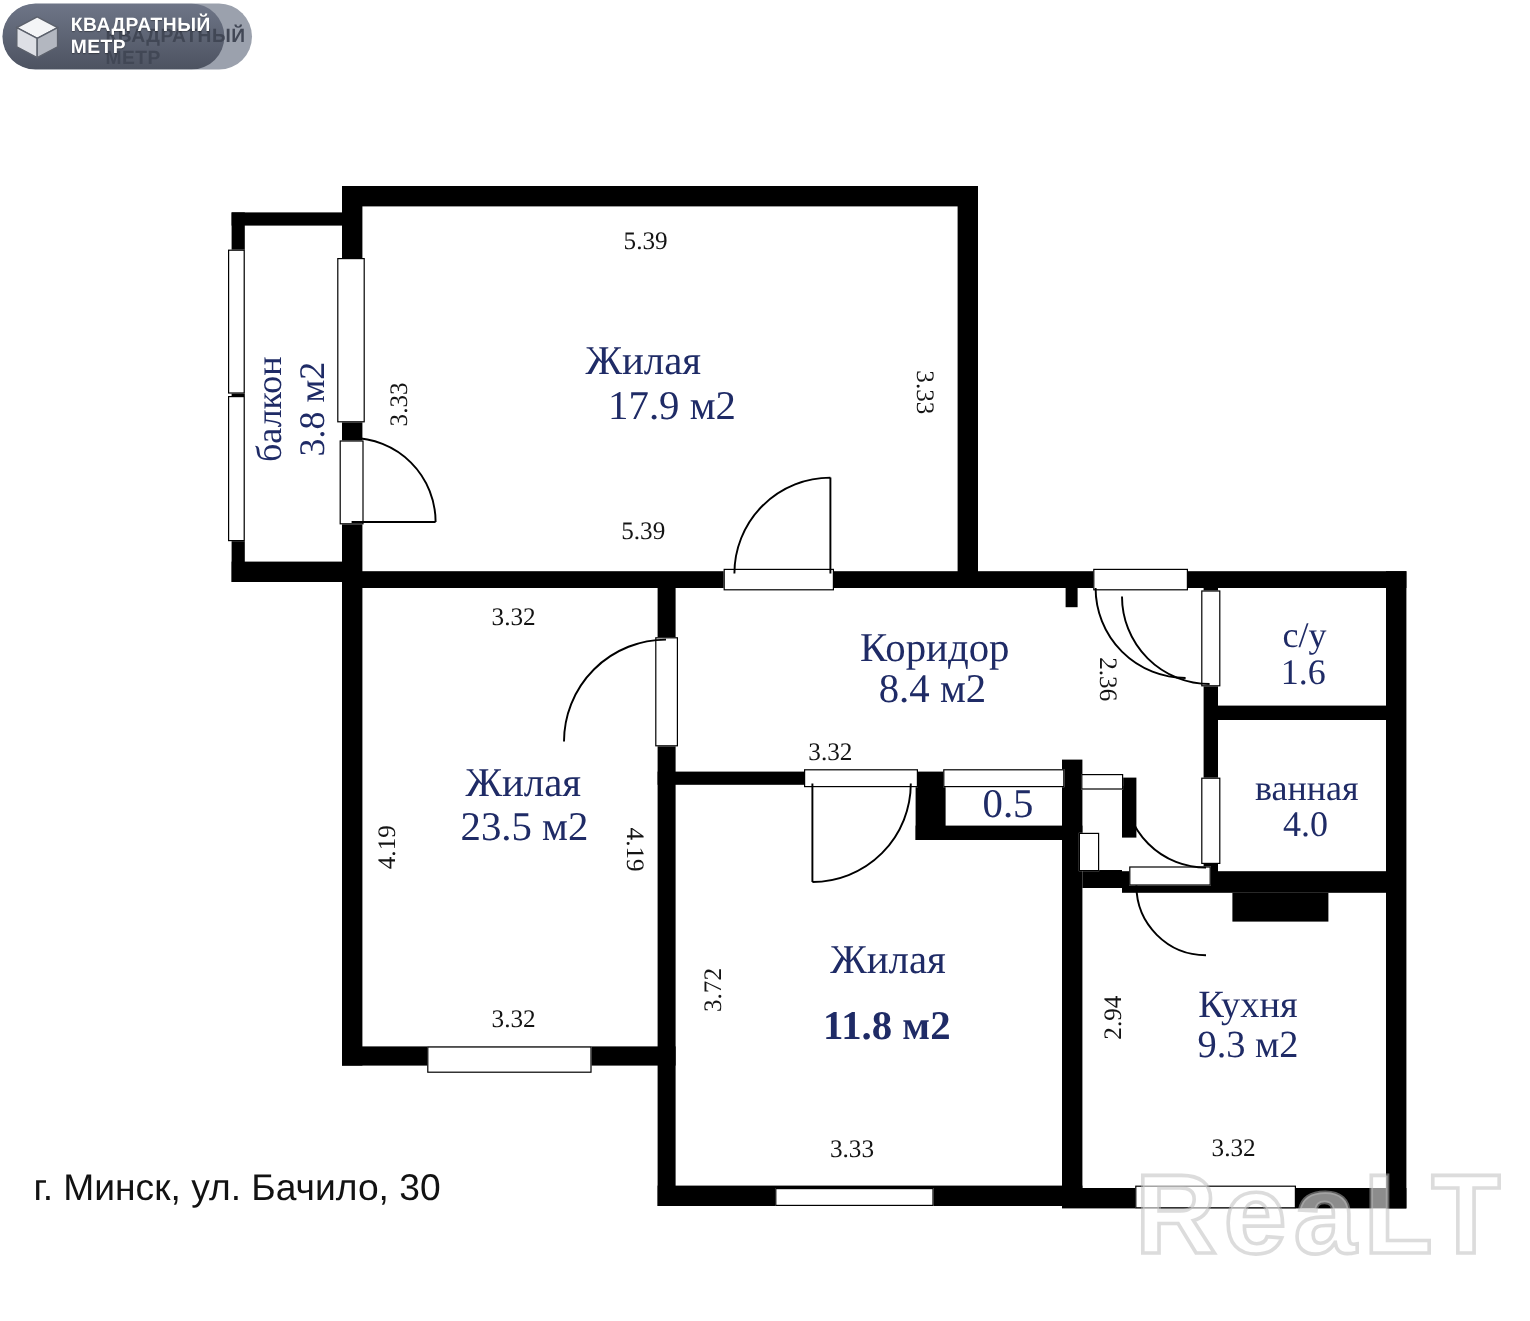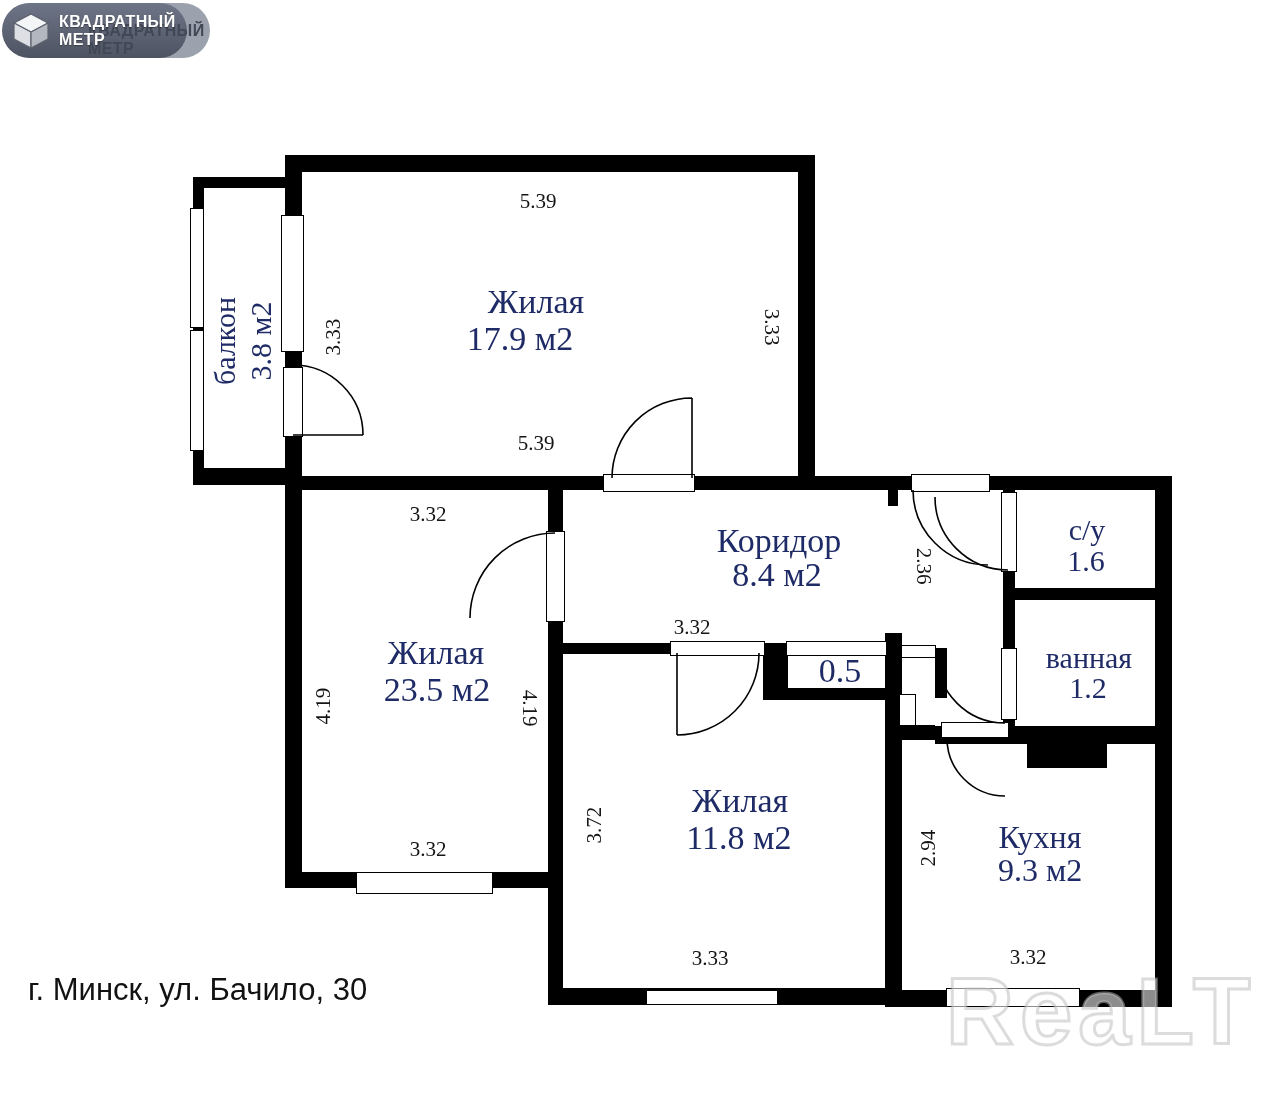--- a/index.html
+++ b/index.html
@@ -106,39 +106,39 @@
     <path d="M612,478 A80,80 0 0 1 692,398 M692,478 L692,398"></path>
     <path d="M555,533 A85,85 0 0 0 470,618"></path>
     <path d="M677,735 A82,82 0 0 0 759,653 M677,653 L677,735"></path>
     <path d="M913,490 A75,75 0 0 0 988,565"></path>
     <path d="M935,497 A73,73 0 0 0 1008,570"></path>
     <path d="M937,655 A68,68 0 0 0 1005,723"></path>
     <path d="M947,738 A58,58 0 0 0 1005,796"></path>
   </svg>
 
   <div class="room-label fs34 lbl" style="left:536px;top:302px;">Жилая</div>
-  <div class="room-label fs34 lbl" style="left:520px;top:339px;text-align:center;">17.9 м2</div>
+  <div class="room-label fs34 lbl" style="left:560px;top:339px;text-align:center;">17.9 м2</div>
 
   <div class="room-label fs34 lbl" style="left:779px;top:541px;">Коридор</div>
   <div class="room-label fs34 lbl" style="left:777px;top:575px;">8.4 м2</div>
 
   <div class="room-label fs34 lbl" style="left:436px;top:653px;">Жилая</div>
   <div class="room-label fs34 lbl" style="left:437px;top:690px;">23.5 м2</div>
 
   <div class="room-label fs34 lbl" style="left:740px;top:801px;">Жилая</div>
-  <div class="room-label fs34 lbl" style="left:739px;top:838px;">11.8 м2</div>
+  <div class="room-label fs34 lbl" style="left:739px;top:856px;font-weight:bold;">11.8 м2</div>
 
   <div class="room-label fs32 lbl" style="left:1040px;top:837px;">Кухня</div>
   <div class="room-label fs32 lbl" style="left:1040px;top:870px;">9.3 м2</div>
 
   <div class="room-label fs30 lbl" style="left:1087px;top:530px;">с/у</div>
   <div class="room-label fs30 lbl" style="left:1086px;top:561px;">1.6</div>
 
   <div class="room-label fs30 lbl" style="left:1089px;top:658px;">ванная</div>
-  <div class="room-label fs30 lbl" style="left:1088px;top:688px;">1.2</div>
+  <div class="room-label fs30 lbl" style="left:1088px;top:688px;">4.0</div>
 
   <div class="room-label fs27 lbl" style="left:840px;top:671px;">0.5</div>
 
   <div class="room-label fs30 rot-ccw lbl" style="left:243px;top:341px;line-height:36px;">
     <div>балкон</div>
     <div>3.8 м2</div>
   </div>
 
   <div class="dim-label lbl" style="left:538px;top:201px;">5.39</div>
   <div class="dim-label rot-ccw lbl" style="left:333px;top:337px;">3.33</div>

